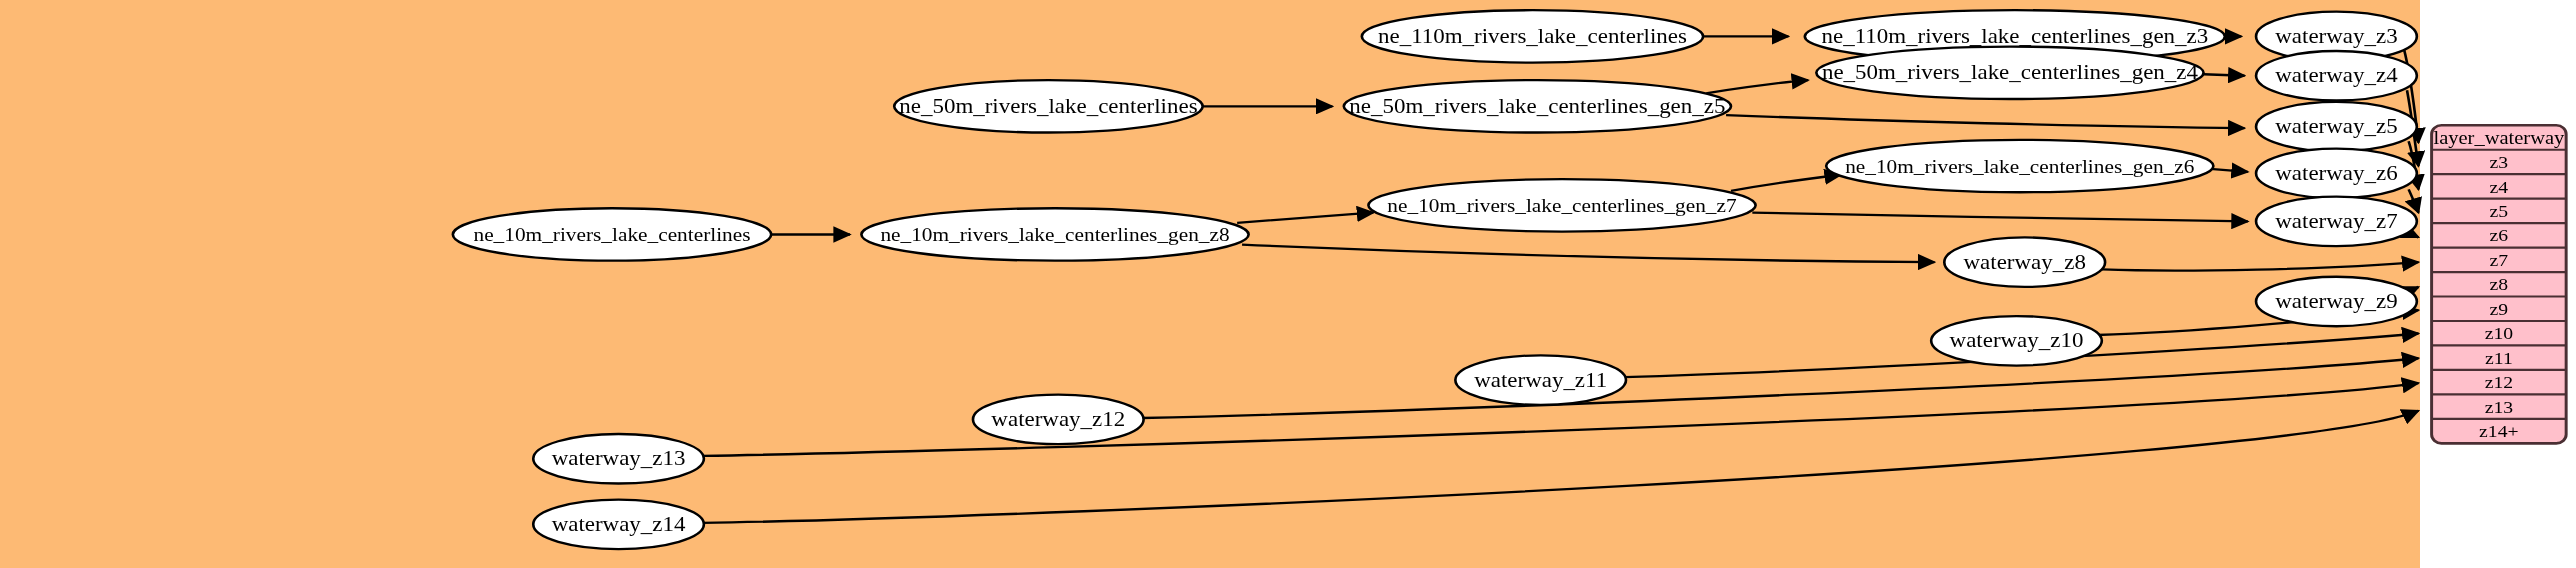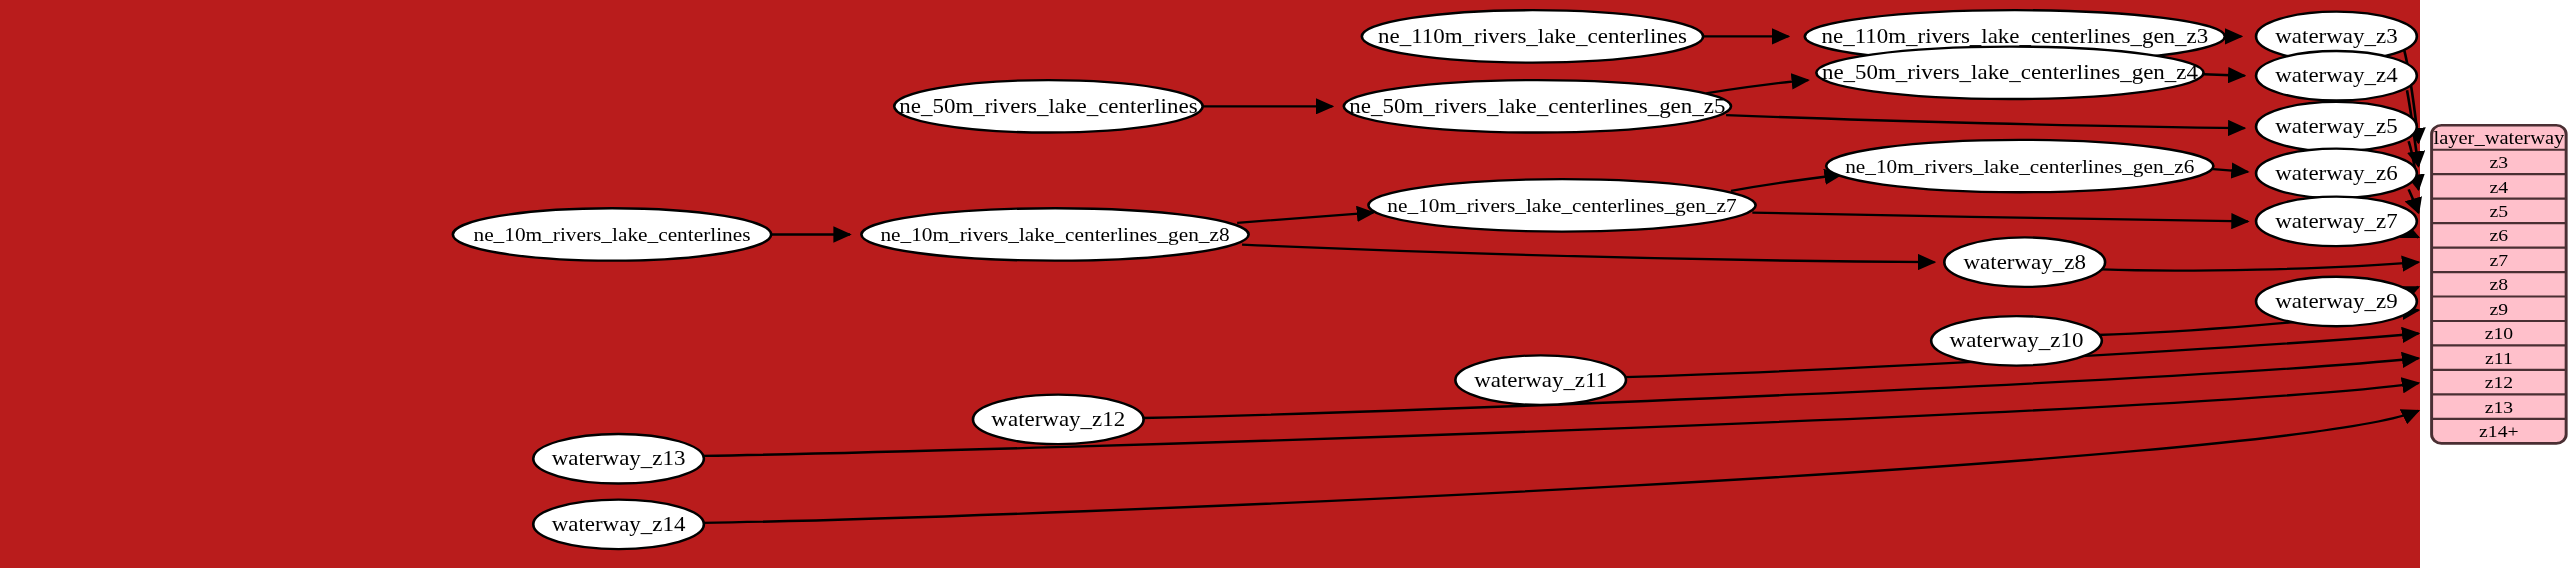--- a/index.html
+++ b/index.html
@@ -10,21 +10,21 @@
   body {
     font-family: "Liberation Serif", serif;
     width: 2576px;
     height: 568px;
     overflow: hidden;
   }
   #graph-root {
     position: relative;
     width: 2420px;
     height: 568px;
-    background: #b91c1c;
+    background: #fdba74;
   }
   svg#graph-canvas {
     display: block;
     width: 2576px;
     height: 568px;
   }
   .node-ellipse {
     fill: #ffffff;
     stroke: #000000;
     stroke-width: 1.6;

